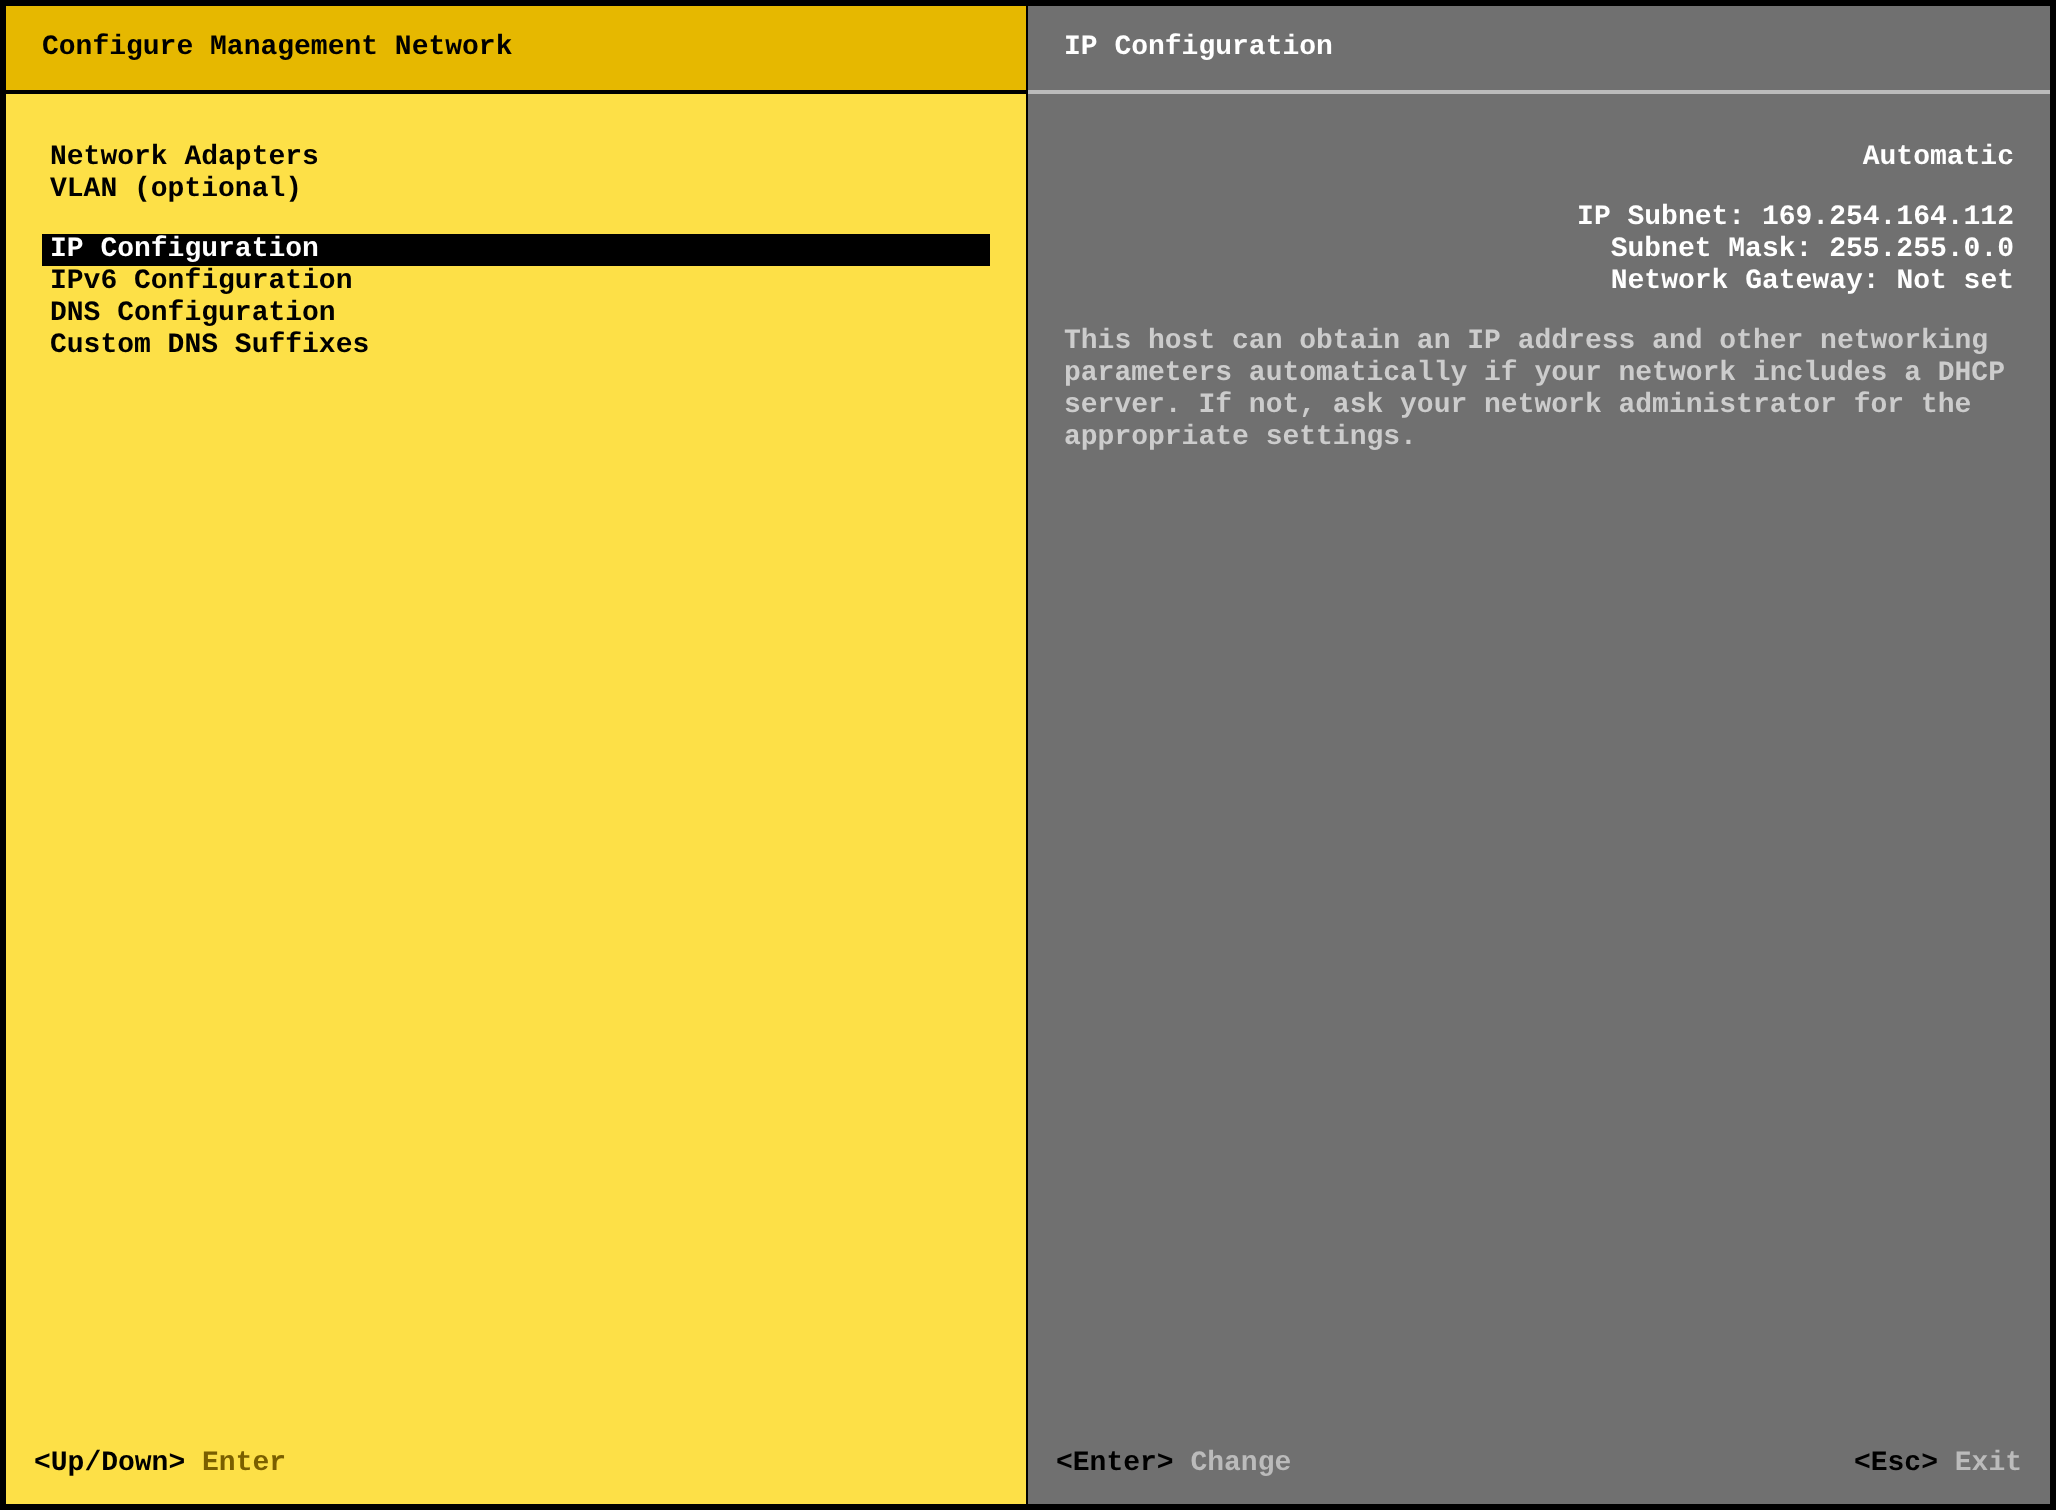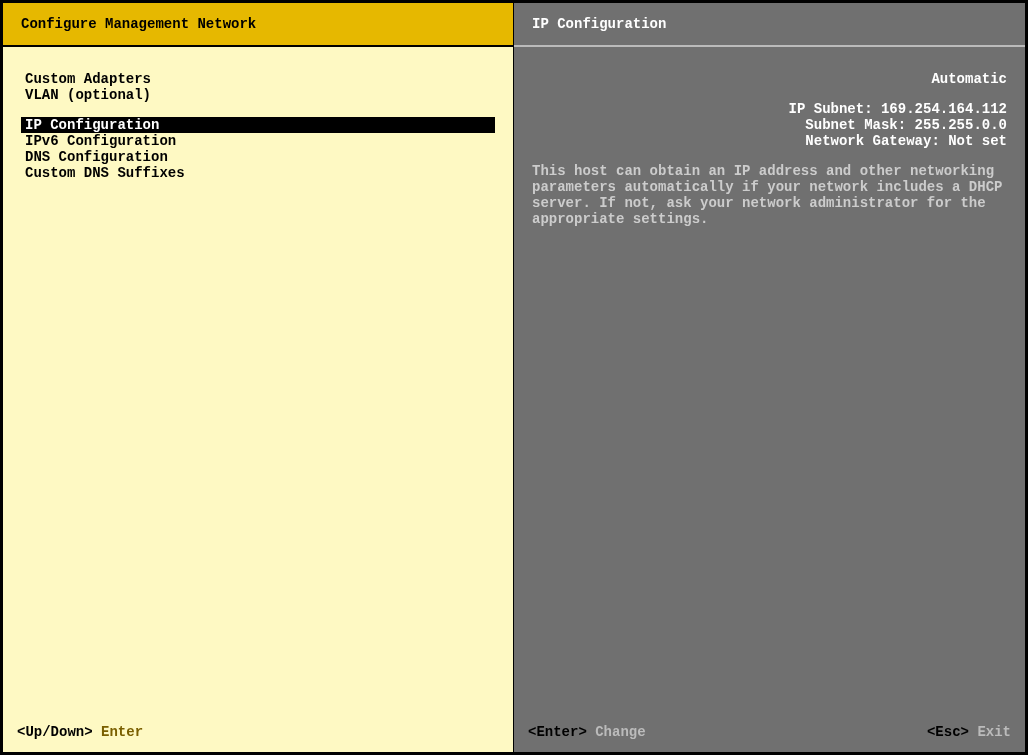--- a/index.html
+++ b/index.html
@@ -17,21 +17,21 @@
       overflow: hidden;
     }
     .container {
       display: flex;
       width: 100%;
       height: 100%;
       border: 3px solid #000;
     }
     .left-panel {
       width: 50%;
-      background: #fef9c3;
+      background: #fde047;
       display: flex;
       flex-direction: column;
       border-right: 1px solid #000;
     }
     .right-panel {
       width: 50%;
       background: #707070;
       display: flex;
       flex-direction: column;
     }
@@ -111,21 +111,21 @@
 <body>
 
 <div class="container">
 
   <div class="left-panel">
     <div class="panel-header left-header">
       <span>Configure Management Network</span>
     </div>
     <div class="panel-body left-body">
       <div class="menu-group">
-        <div class="menu-item">Custom Adapters</div>
+        <div class="menu-item">Network Adapters</div>
         <div class="menu-item">VLAN (optional)</div>
       </div>
       <div class="menu-group">
         <div class="menu-item selected">IP Configuration</div>
         <div class="menu-item">IPv6 Configuration</div>
         <div class="menu-item">DNS Configuration</div>
         <div class="menu-item">Custom DNS Suffixes</div>
       </div>
     </div>
     <div class="panel-footer left-footer">

